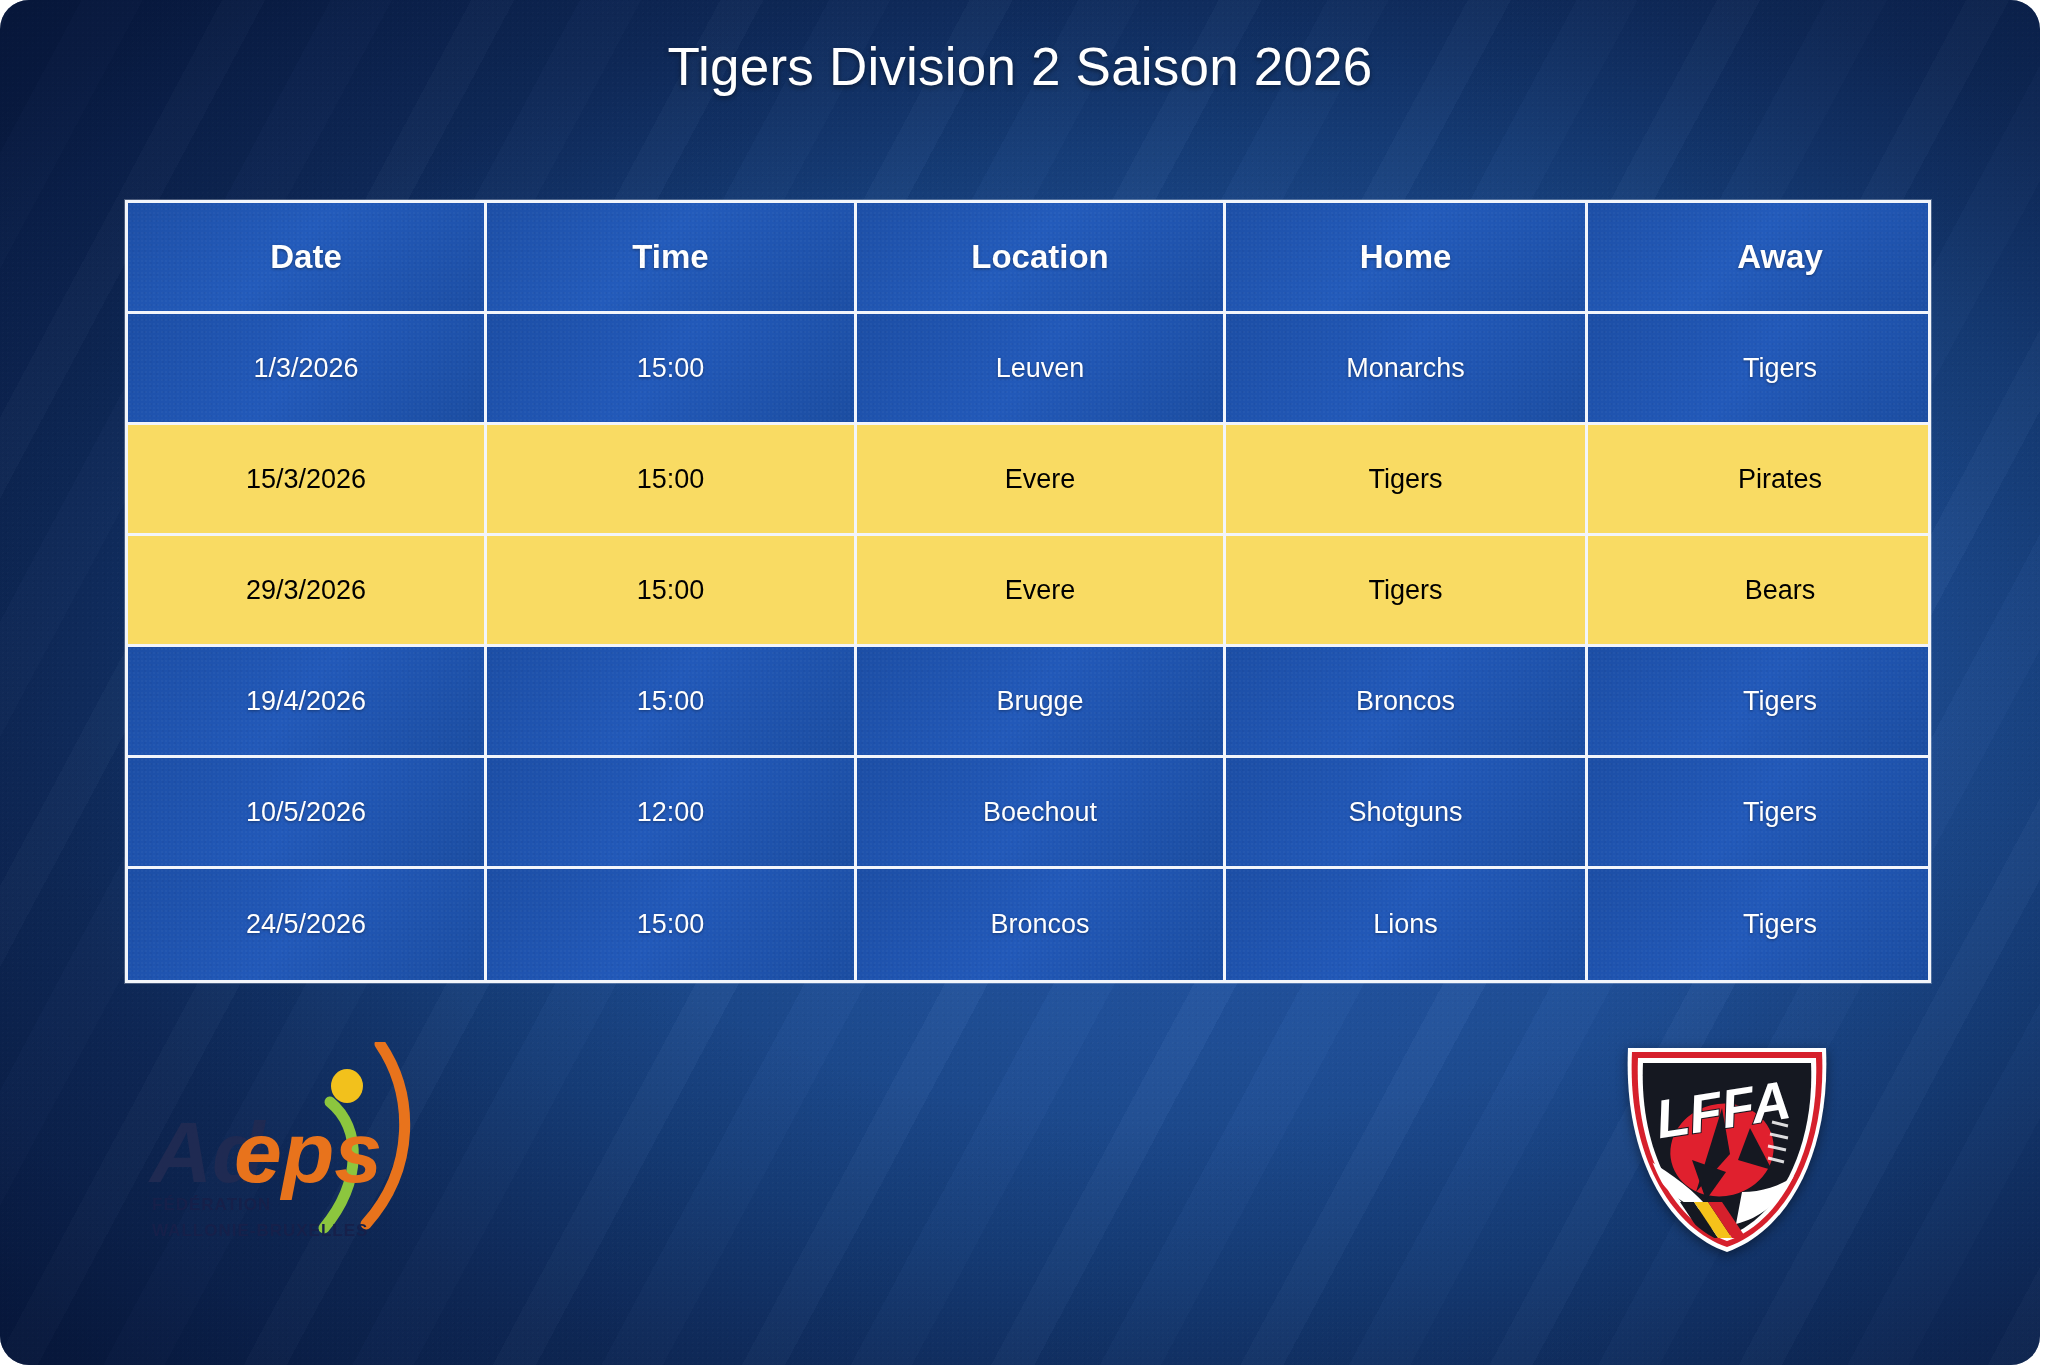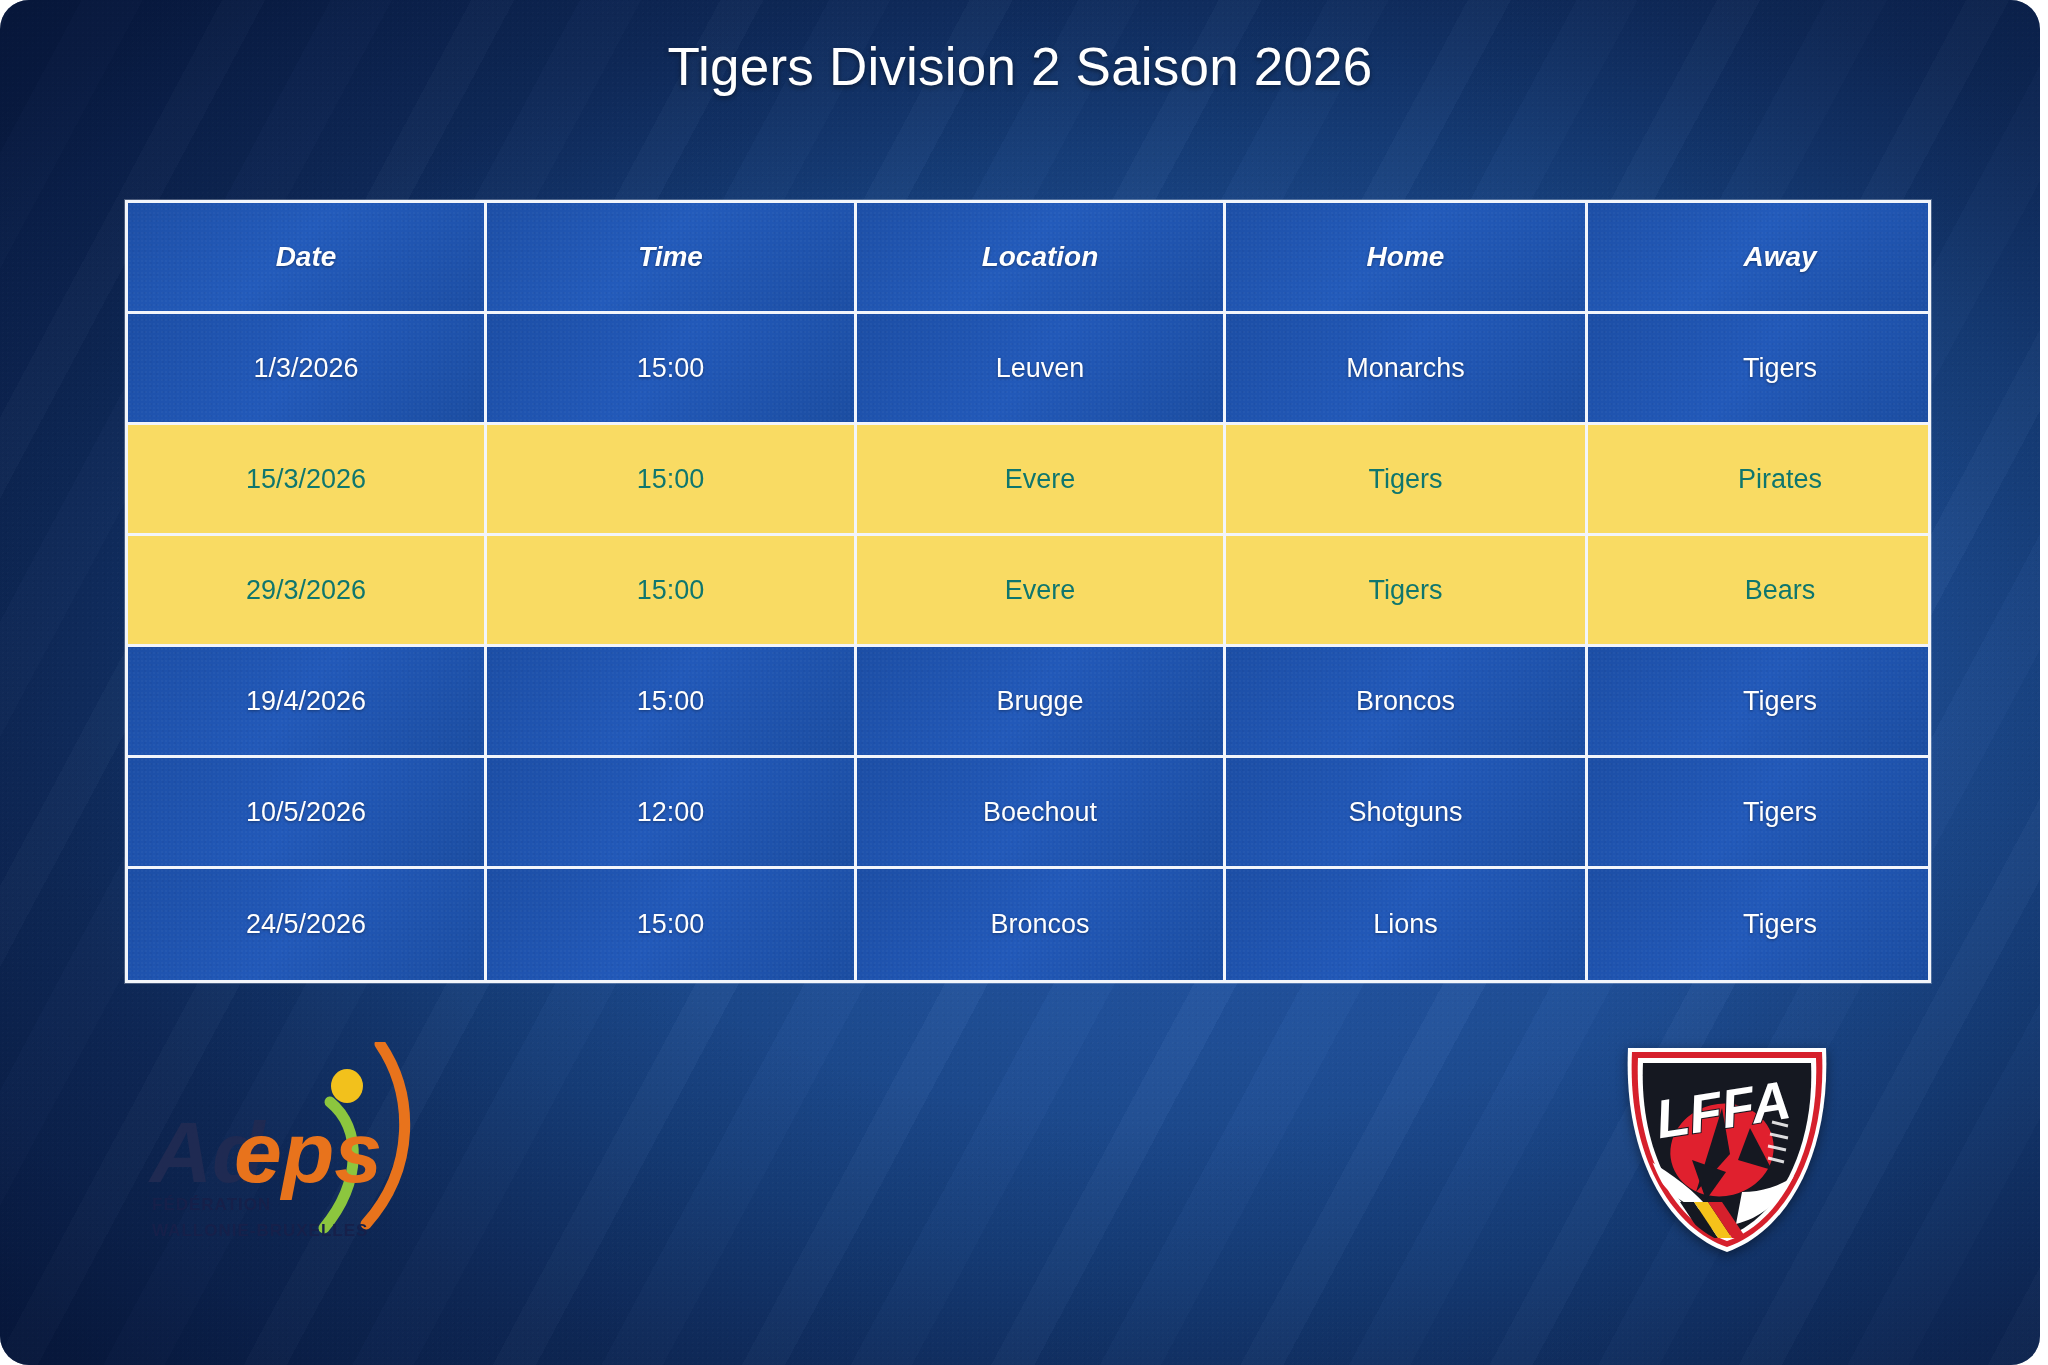--- a/index.html
+++ b/index.html
@@ -91,32 +91,31 @@
     position:relative;
     background-clip:padding-box;
   }
   .sched-table th:last-child,
   .sched-table td:last-child { border-right:none;padding-left:44px; }
   .sched-table tr:last-child td { border-bottom:none; }
 
   .sched-table th {
     font-weight:700;
     color:#ffffff;
-    font-size:28px;
+    font-size:33px;
     background:linear-gradient(135deg, #1d4fa6 0%, #235bbb 45%, #1c4ea4 100%);
     text-shadow:0 1px 3px rgba(0,0,0,.4);
-    font-style:italic;
   }
   .sched-table tr.row-blue td {
     color:#ffffff;
     background:linear-gradient(128deg, #1c4ea5 0%, #2259b9 48%, #1b4da1 100%);
     text-shadow:0 1px 3px rgba(0,0,0,.38);
   }
   .sched-table tr.row-yellow td {
-    color:#0f766e;
+    color:#000000;
     background:#f9db63;
     text-shadow:none;
   }
   
   .sched-table th::after,
   .sched-table tr.row-blue td::after {
     content:""; position:absolute; inset:0;
     pointer-events:none; opacity:.42;
     background-image:
       radial-gradient(rgba(255,255,255,.07) 1px, transparent 1px),

